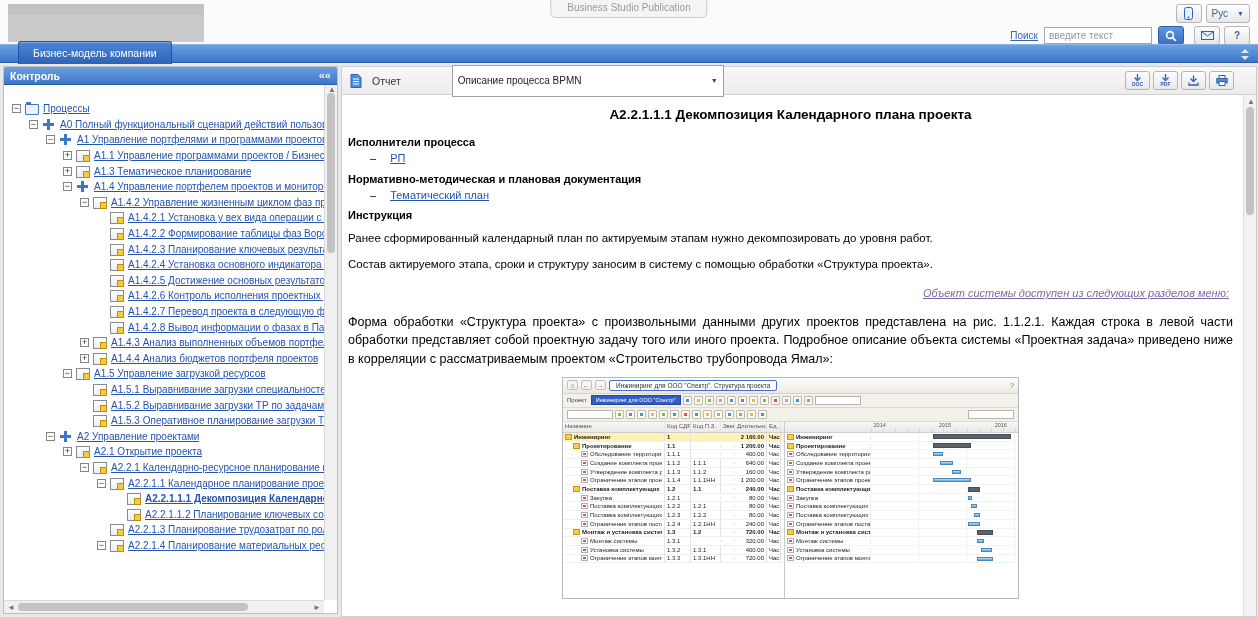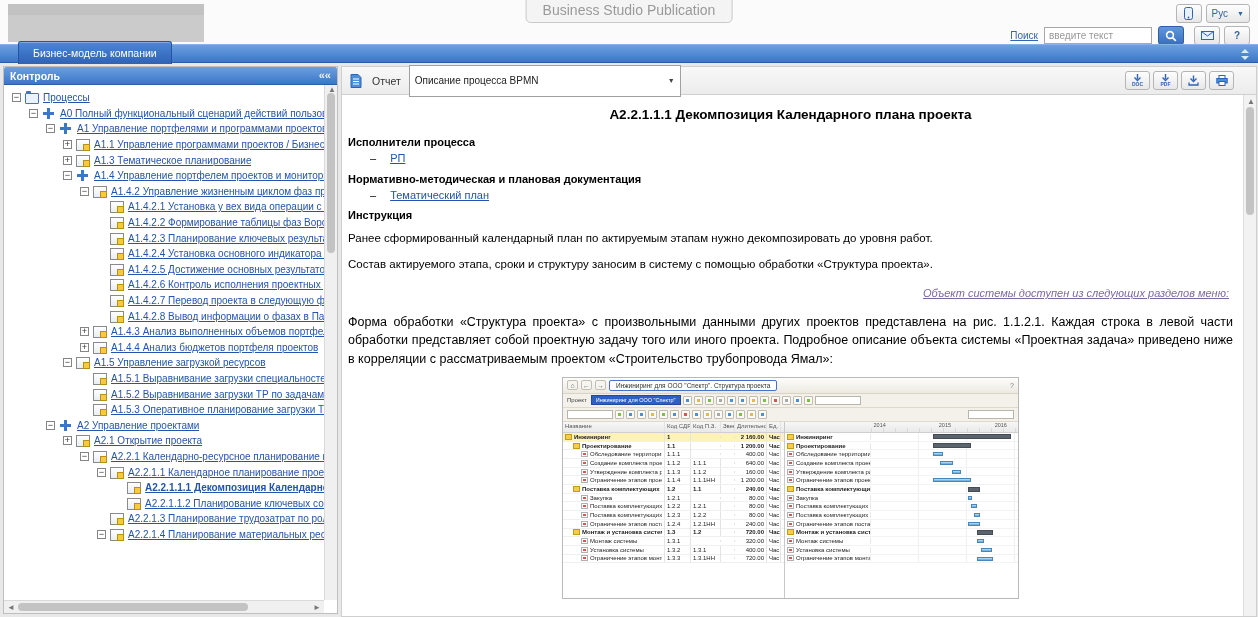--- a/index.html
+++ b/index.html
@@ -5,21 +5,21 @@
   * { margin:0; padding:0; box-sizing:border-box; }
   html,body { width:1258px; height:617px; }
   body { font-family:"Liberation Sans", sans-serif; background:#e8e8e8; position:relative; overflow:hidden; }
 
   
   .top-header { position:absolute; left:0; top:0; width:1258px; height:44px; background:#fbfbfb; }
   .logo-ph { position:absolute; left:8px; top:4px; width:196px; height:38px; background:#cbcbcb; }
   .logo-ph::before { content:""; position:absolute; left:0; top:0; right:0; height:11px; background:#c2c2c2; }
   .pub-tab { position:absolute; left:50%; transform:translateX(-50%); top:-1px; padding:2px 16px 4px;
              background:#f4f4f4; border:1px solid #c9c9c9; border-radius:0 0 5px 5px;
-             font-size:14px; color:#9a9a9a; white-space:nowrap; }
+             font-size:10px; color:#9a9a9a; white-space:nowrap; }
   .hdr-btn { display:inline-flex; align-items:center; justify-content:center; gap:9px; height:19px; min-width:26px;
              border:1px solid #b5b5b5; border-radius:3px; background:linear-gradient(#fefefe,#e7e7e7);
              color:#33659f; font-size:10px; padding:0 5px; cursor:pointer; }
   .hdr-row1 { position:absolute; right:8px; top:4px; display:flex; gap:4px; }
   .hdr-row2 { position:absolute; right:8px; top:26px; display:flex; gap:4px; align-items:center; }
   .search-wrap { display:flex; align-items:center; gap:6px; margin-right:6px; }
   .search-link { font-size:10px; color:#3465b5; text-decoration:underline; cursor:pointer; }
   .search-input { width:108px; height:17px; border:1px solid #a8a8a8; font-size:10px; padding:0 4px; color:#444; }
   .search-input::placeholder { color:#999; }
   .btn-blue { background:linear-gradient(#5e97dd,#3a6fc0); border-color:#2f5da6; }
@@ -35,21 +35,21 @@
   .tab-scroll i { position:absolute; left:3px; width:0; height:0; border-left:4px solid transparent; border-right:4px solid transparent; }
   .tab-scroll i.up { top:0; border-bottom:4px solid #dce9f8; }
   .tab-scroll i.dn { bottom:0; border-top:4px solid #dce9f8; }
 
   
   .navigator { position:absolute; left:3px; top:66px; width:335px; height:548px; background:#fff; border:1px solid #bfbfbf; }
   .nav-header { height:18px; background:linear-gradient(#6ba0e0,#3c76c8); border-bottom:1px solid #2a5ca8;
                 color:#fff; font-size:10.5px; font-weight:bold; display:flex; align-items:center; padding:0 6px;
                 border-radius:2px 2px 0 0; }
   .nav-collapse { margin-left:auto; font-size:11px; color:#eaf2fc; cursor:pointer; line-height:1; }
-  .tree { position:absolute; left:0; top:18px; right:13px; bottom:13px; overflow:hidden; padding-top:5px; }
+  .tree { position:absolute; left:0; top:18px; right:13px; bottom:13px; overflow:hidden; padding-top:16px; }
   .tree-item { display:flex; align-items:center; height:15.6px; white-space:nowrap; padding-left:calc(8px + var(--lvl,0)*17px); }
   .expander { width:9px; height:9px; border:1px solid #848484; background:#fff; font-size:9px; line-height:7px;
               text-align:center; color:#333; margin-right:4px; flex:0 0 9px; visibility:hidden; cursor:pointer; }
   .x-plus .expander, .x-minus .expander { visibility:visible; }
   .x-plus .expander::before { content:"+"; }
   .x-minus .expander::before { content:"\2212"; }
   .node-icon { flex:0 0 13px; height:11px; margin-right:5px; position:relative; }
   .ic-folder .node-icon::before { content:""; position:absolute; left:0; top:1px; width:12px; height:9px;
         border:1px solid #3a77c9; background:#eaf2fc; border-radius:1px; }
   .ic-folder .node-icon::after { content:""; position:absolute; left:1px; top:-1px; width:5px; height:3px;
@@ -71,21 +71,21 @@
   .nav-hscroll .la { left:3px; } .nav-hscroll .ra { right:3px; }
   .nav-vscroll .ua { top:-2px; left:3px; }
 
   
   .content-panel { position:absolute; left:341px; top:66px; width:916px; height:551px; background:#fff; border:1px solid #cfcfcf; }
   .report-bar { height:28px; background:linear-gradient(#f8f8f8,#ececec); border-bottom:1px solid #d0d0d0;
                 display:flex; align-items:center; padding:0 8px; }
   .report-doc-icon { margin-right:10px; }
   .report-label { font-size:10.5px; color:#333; margin-right:8px; }
   .report-select { width:272px; height:32px; border:1px solid #a0a0a0; background:#fff; font-size:10px; color:#222;
-                   display:flex; align-items:center; padding:5px 5px; cursor:pointer; }
+                   display:flex; align-items:center; padding:5px 5px; cursor:pointer;margin-left:43px; }
   .report-select .sel-caret { margin-left:auto; font-size:7px; color:#444; }
   .export-group { margin-left:auto; display:flex; gap:3px; margin-right:14px; }
   .exp-btn { width:25px; height:19px; border:1px solid #b5b5b5; border-radius:3px; background:linear-gradient(#fdfdfd,#e8e8e8);
              display:flex; flex-direction:column; align-items:center; justify-content:center; cursor:pointer; }
   .exp-btn .lbl { font-size:5px; font-weight:bold; color:#2f62b5; line-height:1; }
 
   .content-scroll { position:absolute; left:0; top:28px; right:13px; bottom:0; overflow:hidden; padding:6px 10px 0 6px; }
   .content-vscroll { position:absolute; right:0; top:28px; width:13px; bottom:0; background:#f2f2f2; border-left:1px solid #ddd; }
   .content-vscroll .thumb { position:absolute; left:2px; right:2px; top:12px; height:108px; background:#c3c3c3; border-radius:4px; }
 

